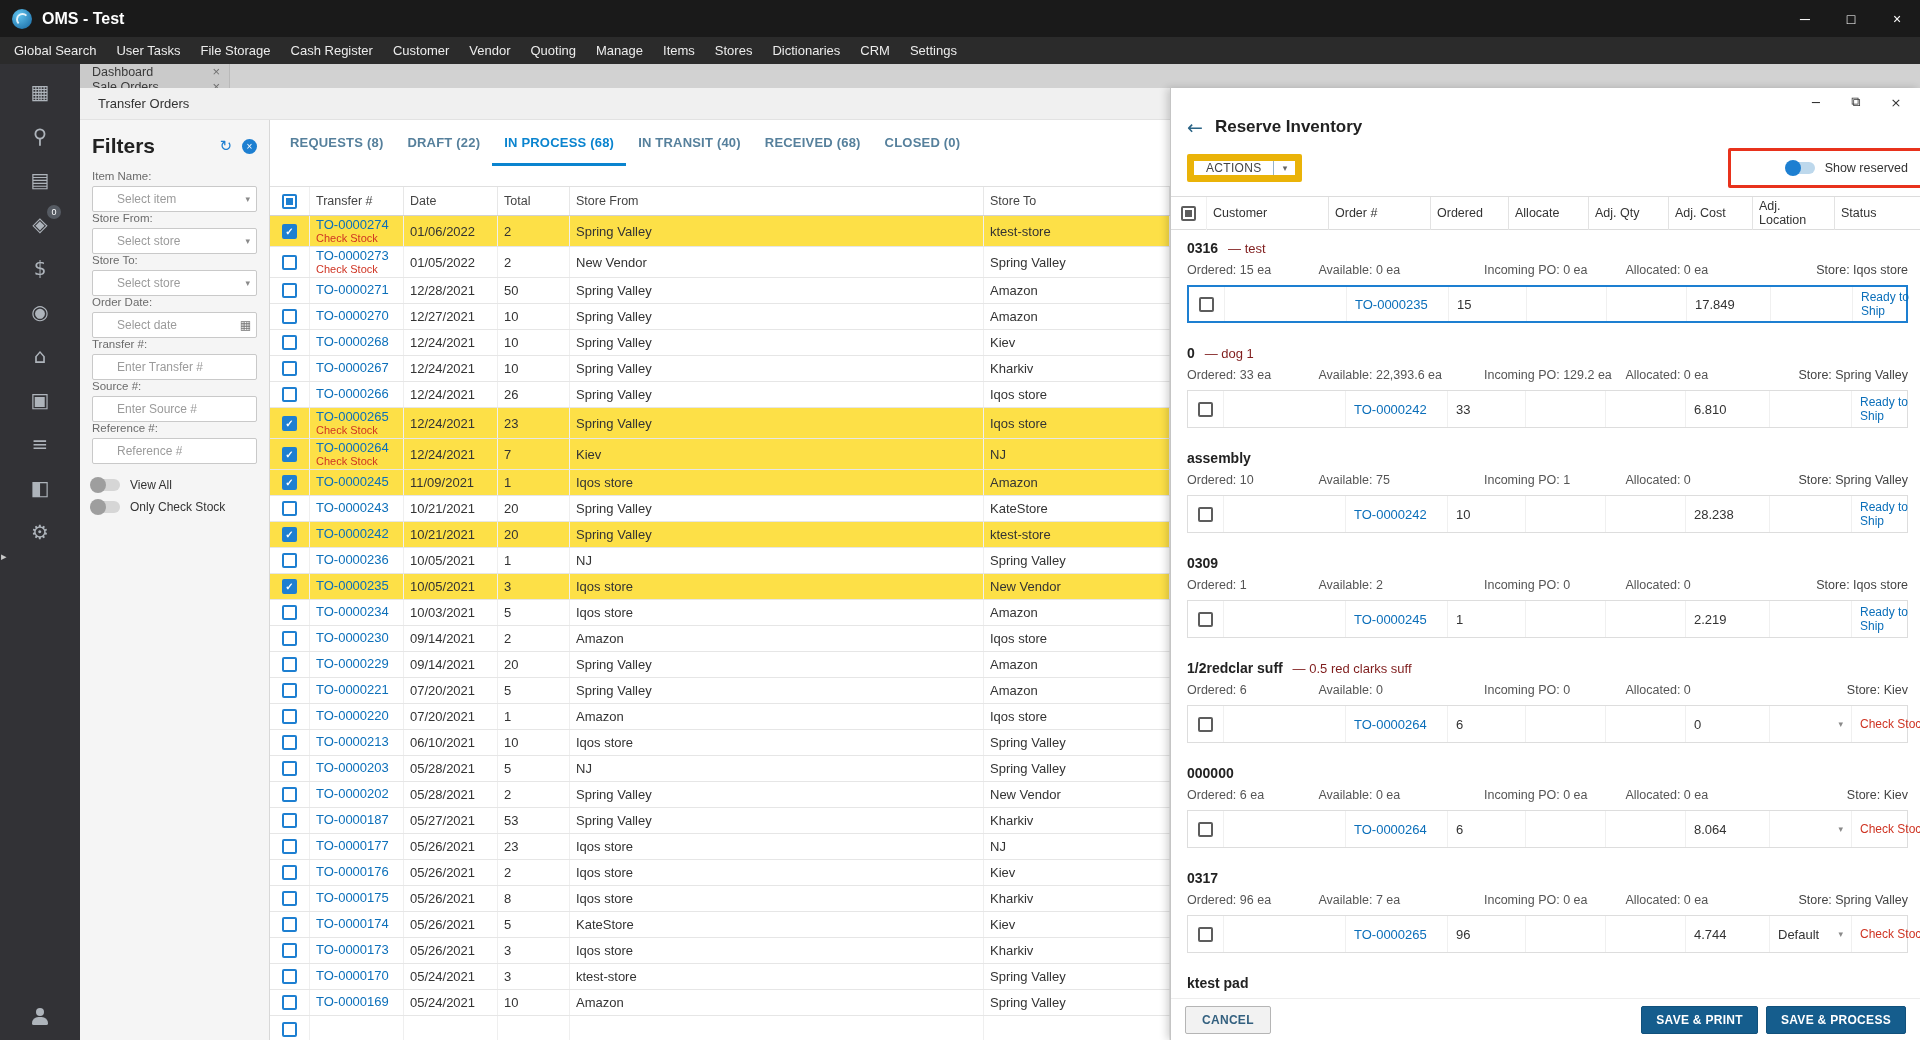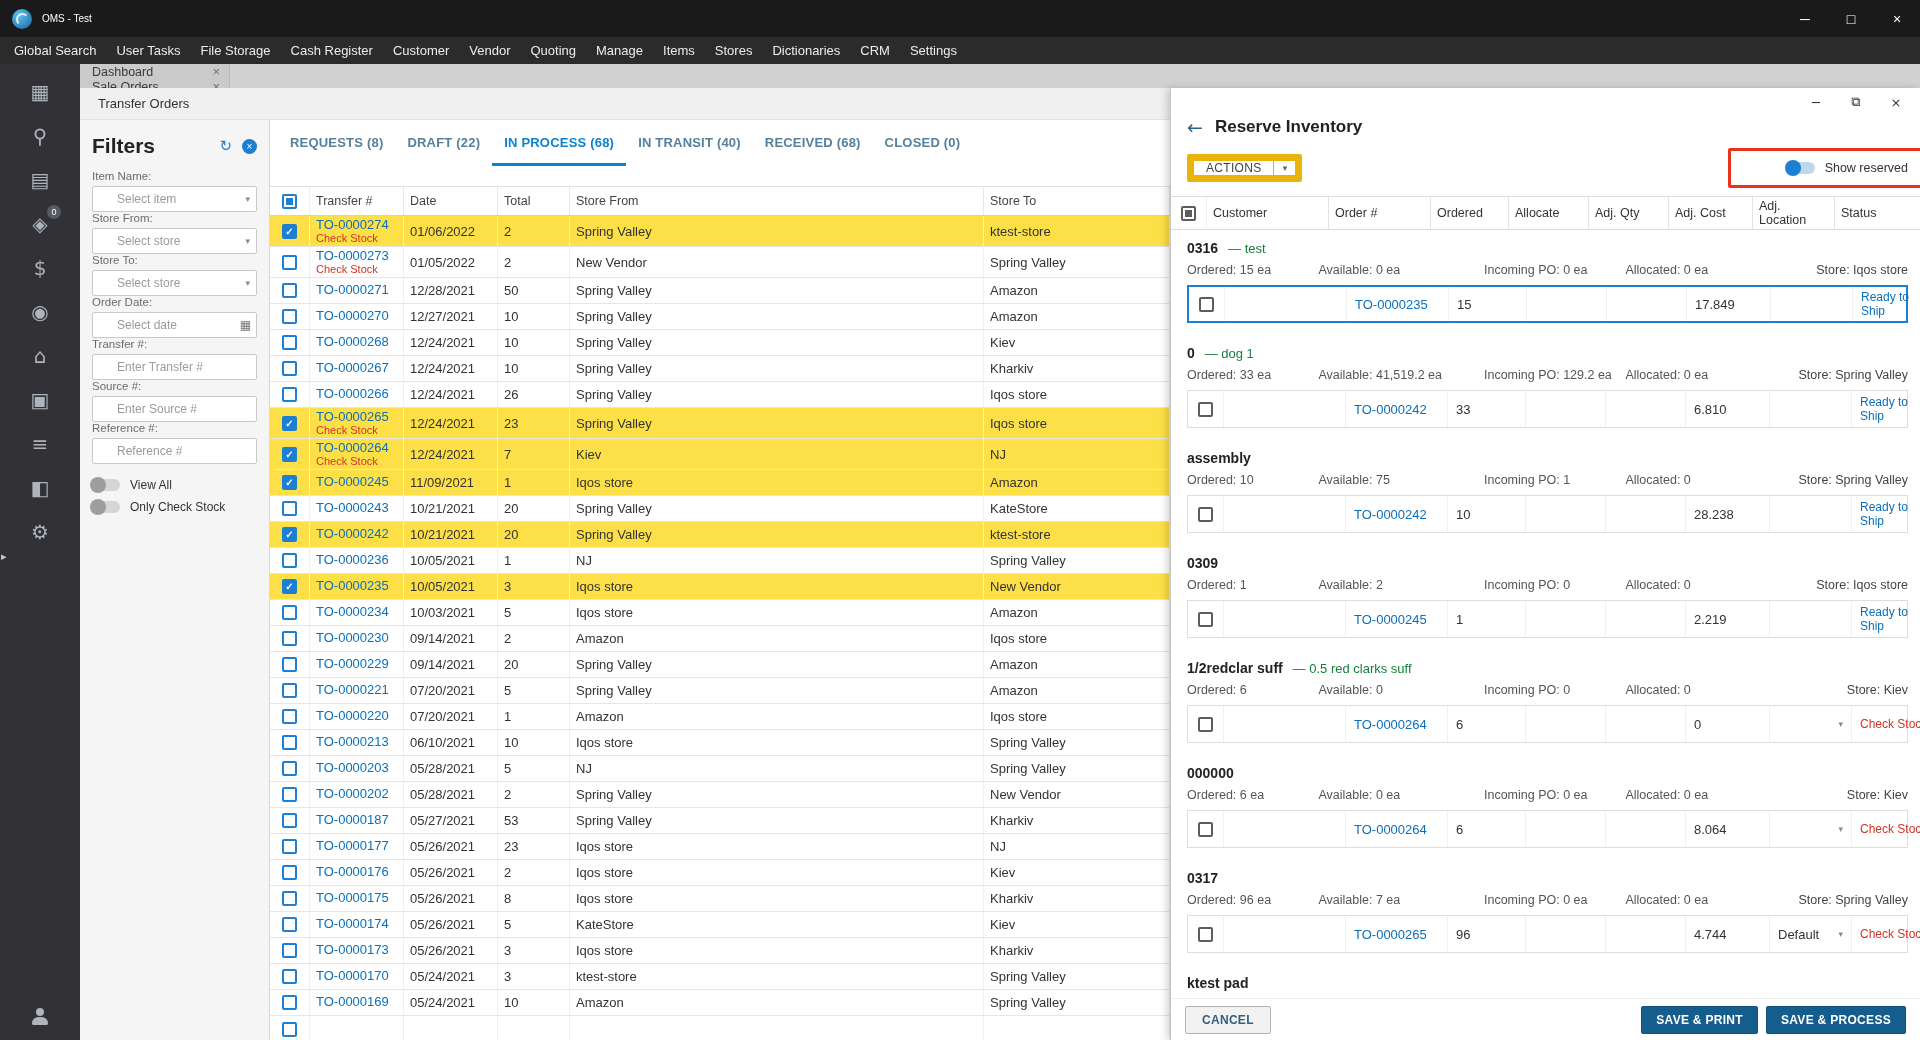--- a/index.html
+++ b/index.html
@@ -5,21 +5,21 @@
   *{margin:0;padding:0;box-sizing:border-box;font-family:"Liberation Sans",sans-serif;}
   html,body{width:1920px;height:1040px;overflow:hidden;background:#e8e8e8;}
   .screen{position:relative;width:1920px;height:1040px;background:#fff;}
 
   
   .titlebar{height:37px;background:#1a1a1a;color:#fff;display:flex;align-items:center;}
   .app-logo{width:20px;height:20px;border-radius:50%;margin:0 10px 0 12px;
     background:radial-gradient(circle at 35% 30%,#5fc3ee,#1565a0);position:relative;flex:none;}
   .app-logo::after{content:"";position:absolute;left:4px;top:4px;width:9px;height:9px;border-radius:50%;
     border:2px solid rgba(255,255,255,.85);border-right-color:transparent;border-bottom-color:transparent;}
-  .app-title{font-size:10px;}
+  .app-title{font-size:16px;font-weight:bold;}
   .win-controls{margin-left:auto;display:flex;height:100%;}
   .win-btn{width:46px;height:100%;display:flex;align-items:center;justify-content:center;font-size:14px;color:#fff;cursor:default;}
 
   
   .menubar{height:27px;background:#2b2b2b;display:flex;align-items:center;padding-left:4px;}
   .menu-item{color:#ececec;font-size:13px;padding:0 10px;white-space:nowrap;}
 
   
   .mainrow{display:flex;height:976px;}
   .rail{width:80px;background:#323236;display:flex;flex-direction:column;align-items:center;padding-top:6px;position:relative;flex:none;}
@@ -115,21 +115,21 @@
 
   .prow{display:grid;grid-template-columns:36px 122px 102px 78px 80px 80px 84px 82px 86px;align-items:center;}
   .ptable-head{margin-top:14px;height:34px;border-top:1px solid #dcdcdc;border-bottom:1px solid #dcdcdc;}
   .phcell{font-size:12.5px;color:#333;padding:2px 6px;line-height:1.15;border-right:1px solid #e3e3e3;height:100%;display:flex;align-items:center;}
   .pcell{font-size:13px;color:#333;padding-left:8px;height:100%;display:flex;align-items:center;overflow:hidden;border-right:1px solid #f0f0f0;}
   .cbp{justify-content:center;padding-left:0;}
   .groups{padding-bottom:60px;}
   .group{padding:9px 12px 0 16px;margin-bottom:12px;}
   .g-line1{font-size:14px;line-height:18px;}
   .g-name{font-weight:700;color:#222;}
-  .g-desc{color:#15803d;font-size:13px;margin-left:6px;}
+  .g-desc{color:#7f1d1d;font-size:13px;margin-left:6px;}
   .g-line2{display:flex;justify-content:space-between;align-items:center;margin-top:4px;font-size:12.5px;color:#555;line-height:16px;}
   .g-stat{display:inline-block;margin-right:10px;}
   .g-stat.s1{min-width:118px;}
   .g-stat.s2{min-width:152px;}
   .g-stat.s3{min-width:128px;}
   .g-store{color:#444;white-space:nowrap;}
   .g-row{margin-top:7px;height:38px;border:1px solid #ddd;background:#fff;}
   .g-row.selected{border:2px solid #1d7fd1;}
   .loc-cell{justify-content:space-between;padding-right:8px;}
   .loc-chev{color:#8a8a8a;font-size:9px;font-family:"DejaVu Sans",sans-serif;}
@@ -914,21 +914,21 @@
         </div>
 
         <div class="group">
           <div class="g-line1">
             <span class="g-name">0</span>
             <span class="g-desc">— dog 1</span>
           </div>
           <div class="g-line2">
             <span class="g-stats">
               <span class="g-stat s1">Ordered: 33 ea</span>
-              <span class="g-stat s2">Available: 41,519.2 ea</span>
+              <span class="g-stat s2">Available: 22,393.6 ea</span>
               <span class="g-stat s3">Incoming PO: 129.2 ea</span>
               <span class="g-stat">Allocated: 0 ea</span>
             </span>
             <span class="g-store">Store: Spring Valley</span>
           </div>
           <div class="prow g-row">
             <span class="pcell cbp">
               <span class="cb dark"></span>
             </span>
             <span class="pcell"></span>

